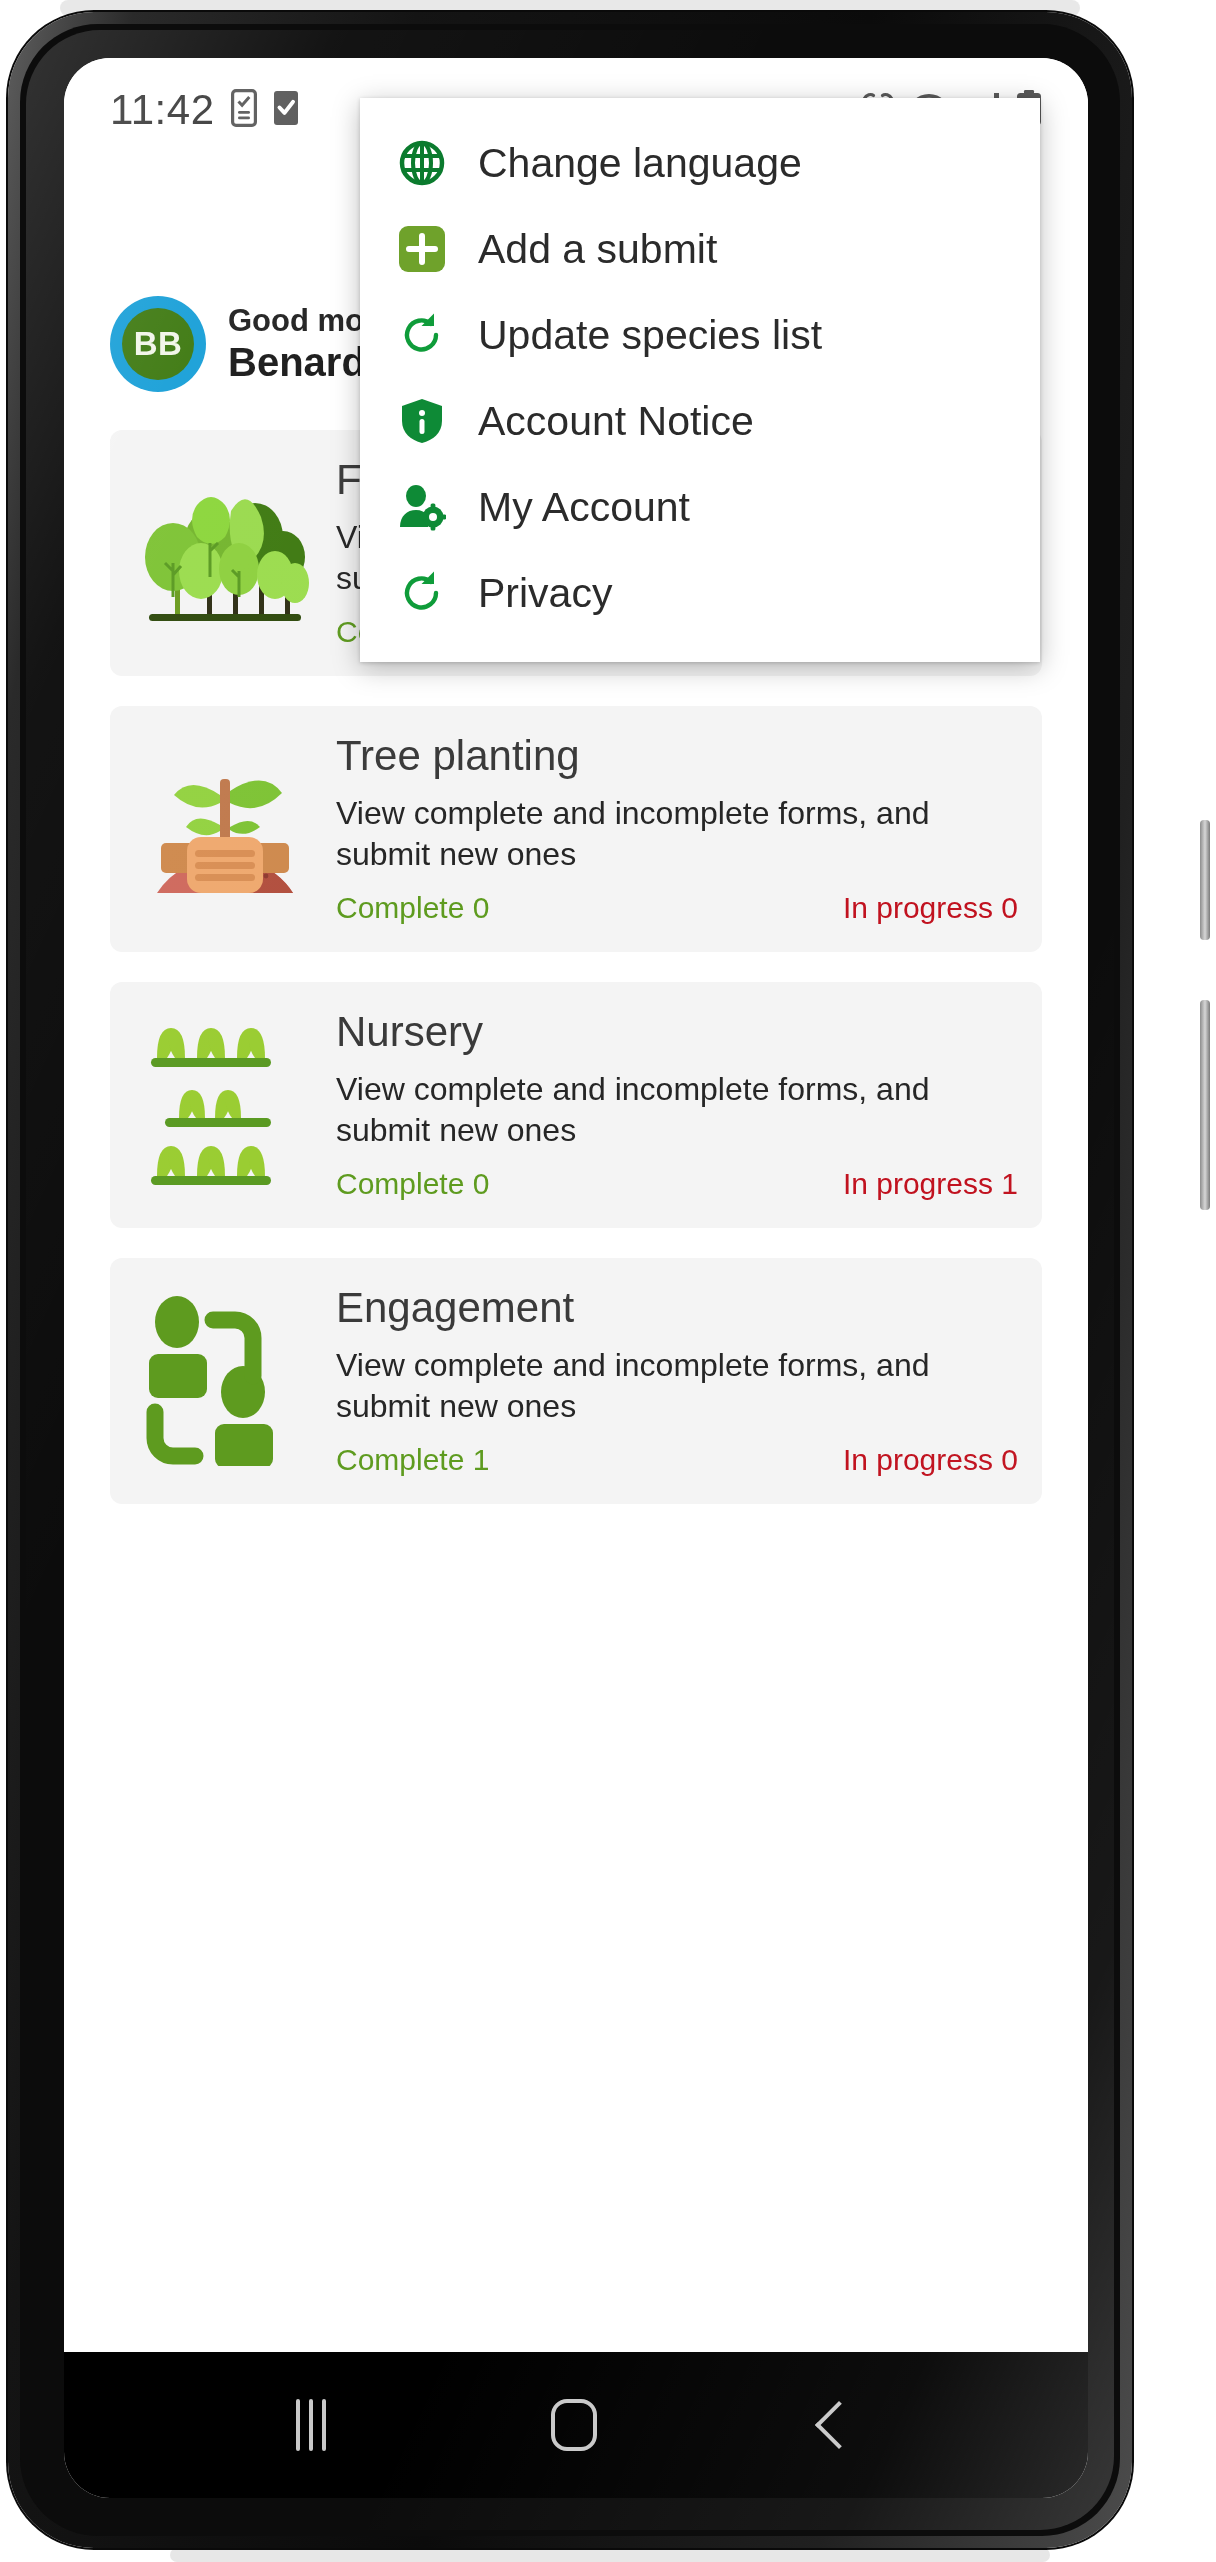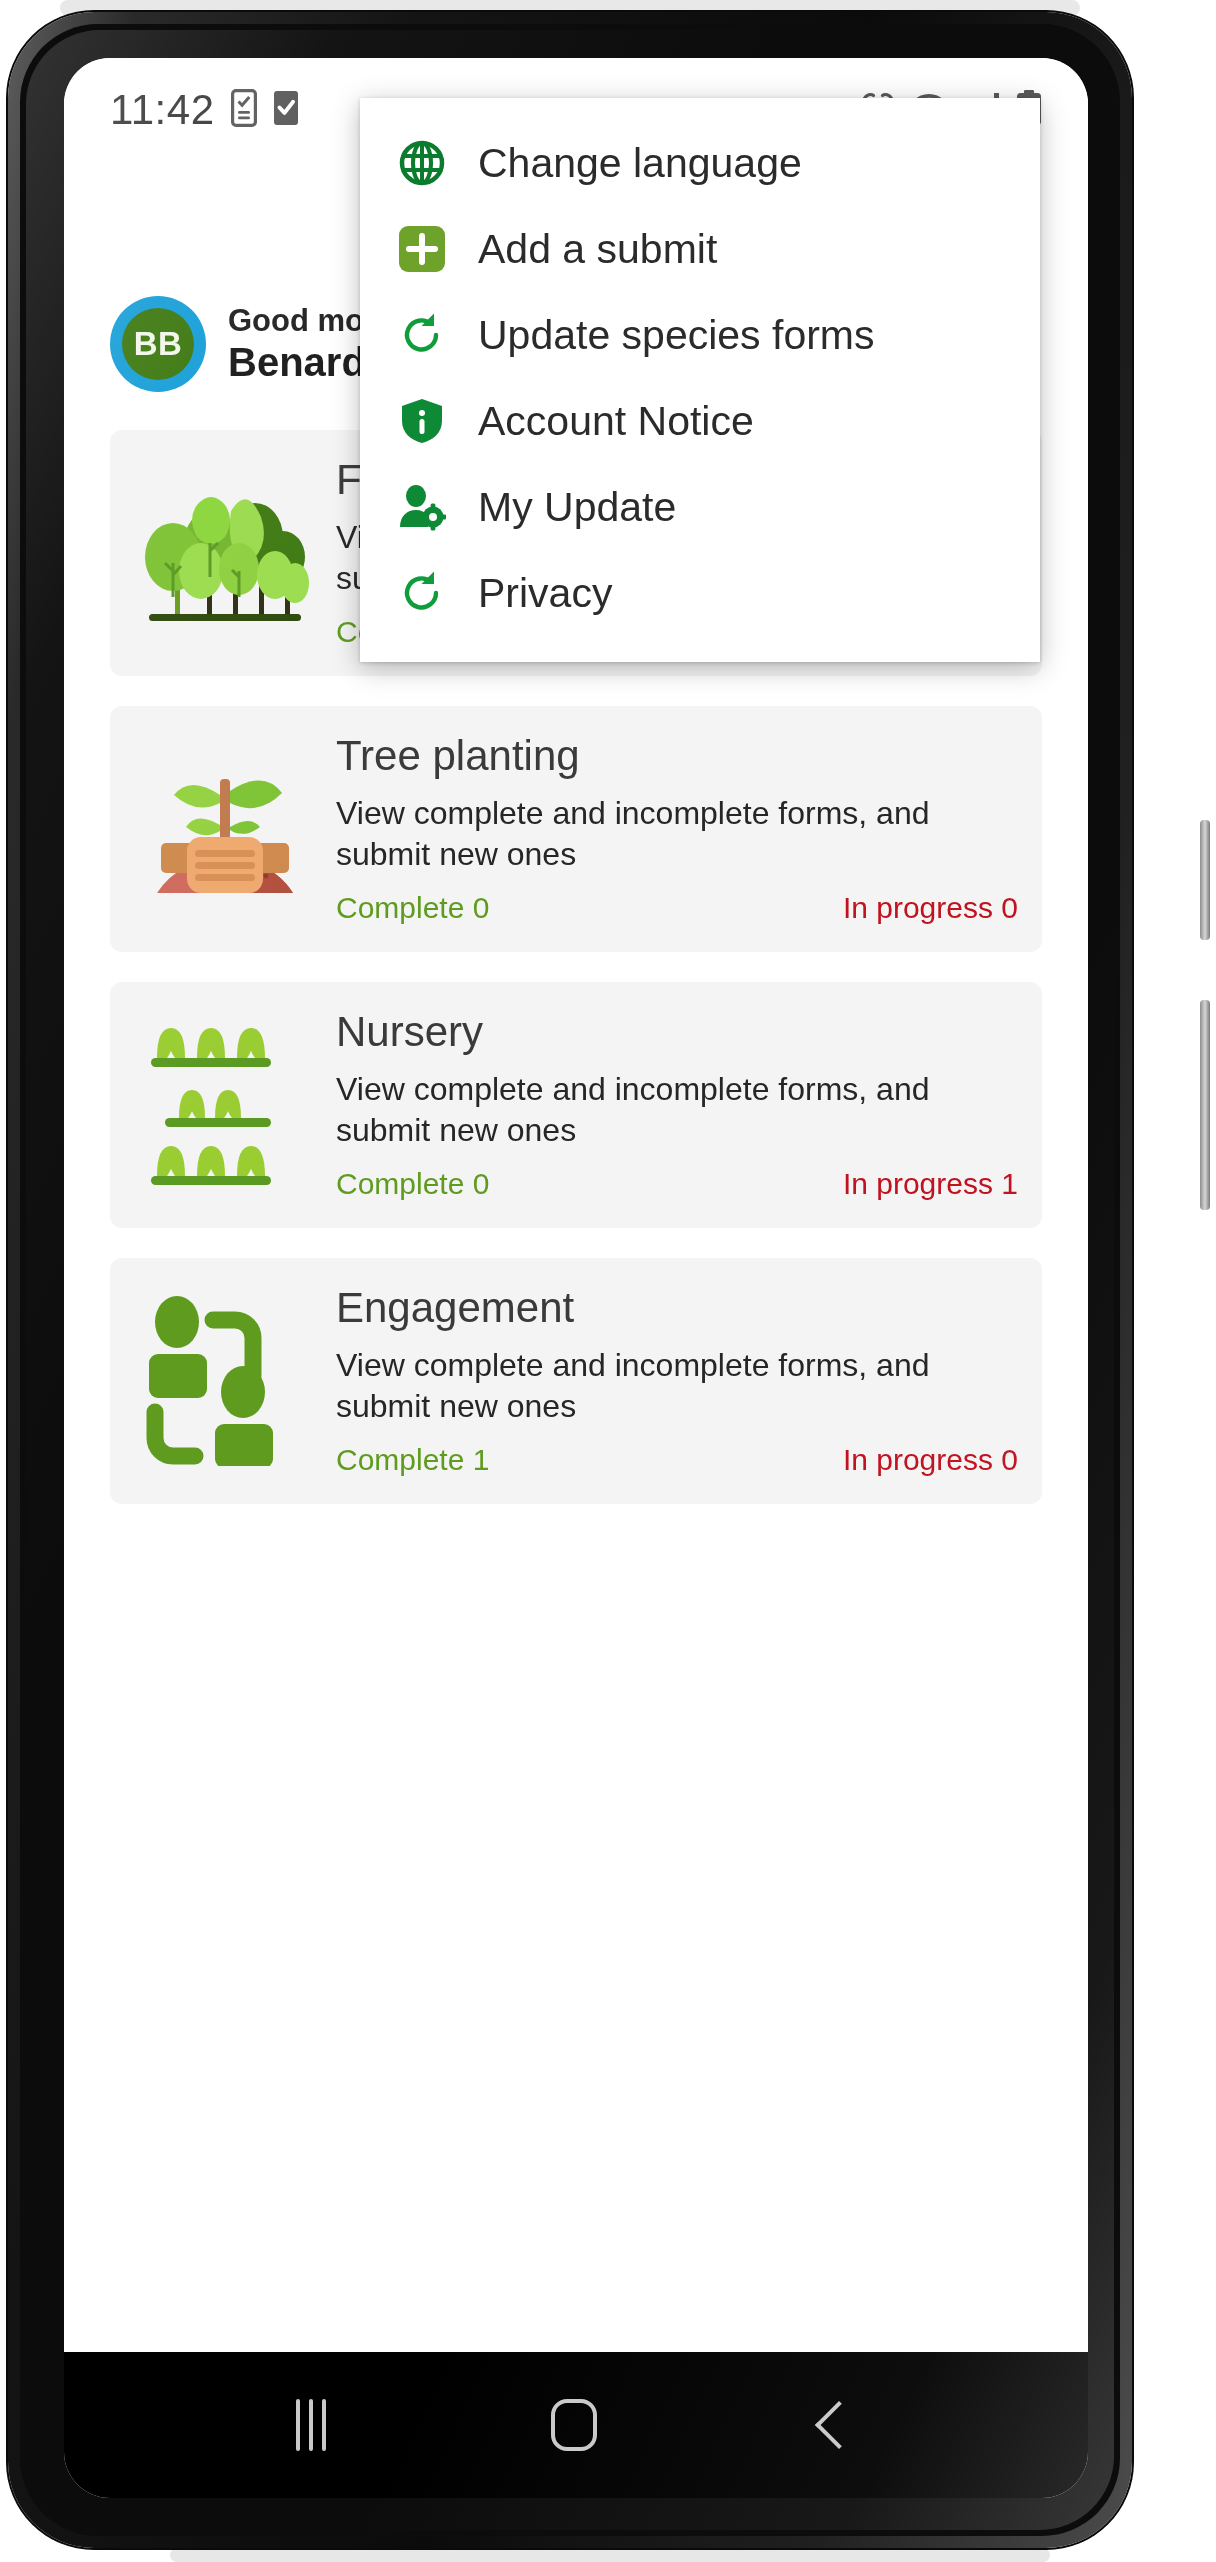--- a/index.html
+++ b/index.html
@@ -444,21 +444,21 @@
         <span class="menu-label">Add a submit</span>
       </div>
 
       <div class="menu-item">
         <span class="menu-ico">
           <svg width="48" height="48" viewBox="0 0 48 48">
             <path d="M38 24 a14.5 14.5 0 1 1 -5.2 -11.2" fill="none" stroke="#0f9c3a" stroke-width="4.4" stroke-linecap="round"></path>
             <path d="M36 2.5 L36 15 L23.5 15 z" fill="#0f9c3a"></path>
           </svg>
         </span>
-        <span class="menu-label">Update species forms</span>
+        <span class="menu-label">Update species list</span>
       </div>
 
       <div class="menu-item">
         <span class="menu-ico">
           <svg width="48" height="48" viewBox="0 0 48 48">
             <path d="M24 2 L44 9 v15 c0 12 -9 19 -20 22 C13 43 4 36 4 24 V9 z" fill="#0E8A36"></path>
             <circle cx="24" cy="16" r="3" fill="#ffffff"></circle>
             <rect x="21.5" y="22" width="5" height="15" rx="2.5" fill="#ffffff"></rect>
           </svg>
         </span>
@@ -474,21 +474,21 @@
             <circle cx="35" cy="34" r="10.5" fill="#0E8A36"></circle>
             <circle cx="35" cy="34" r="4" fill="#ffffff"></circle>
             <g fill="#0E8A36">
               <rect x="32.6" y="20.5" width="4.8" height="7" rx="1.6"></rect>
               <rect x="32.6" y="40.5" width="4.8" height="7" rx="1.6"></rect>
               <rect x="21.5" y="31.6" width="7" height="4.8" rx="1.6"></rect>
               <rect x="41.5" y="31.6" width="7" height="4.8" rx="1.6"></rect>
             </g>
           </svg>
         </span>
-        <span class="menu-label">My Update</span>
+        <span class="menu-label">My Account</span>
       </div>
 
       <div class="menu-item">
         <span class="menu-ico">
           <svg width="48" height="48" viewBox="0 0 48 48">
             <path d="M38 24 a14.5 14.5 0 1 1 -5.2 -11.2" fill="none" stroke="#0f9c3a" stroke-width="4.4" stroke-linecap="round"></path>
             <path d="M36 2.5 L36 15 L23.5 15 z" fill="#0f9c3a"></path>
           </svg>
         </span>
         <span class="menu-label">Privacy</span>

